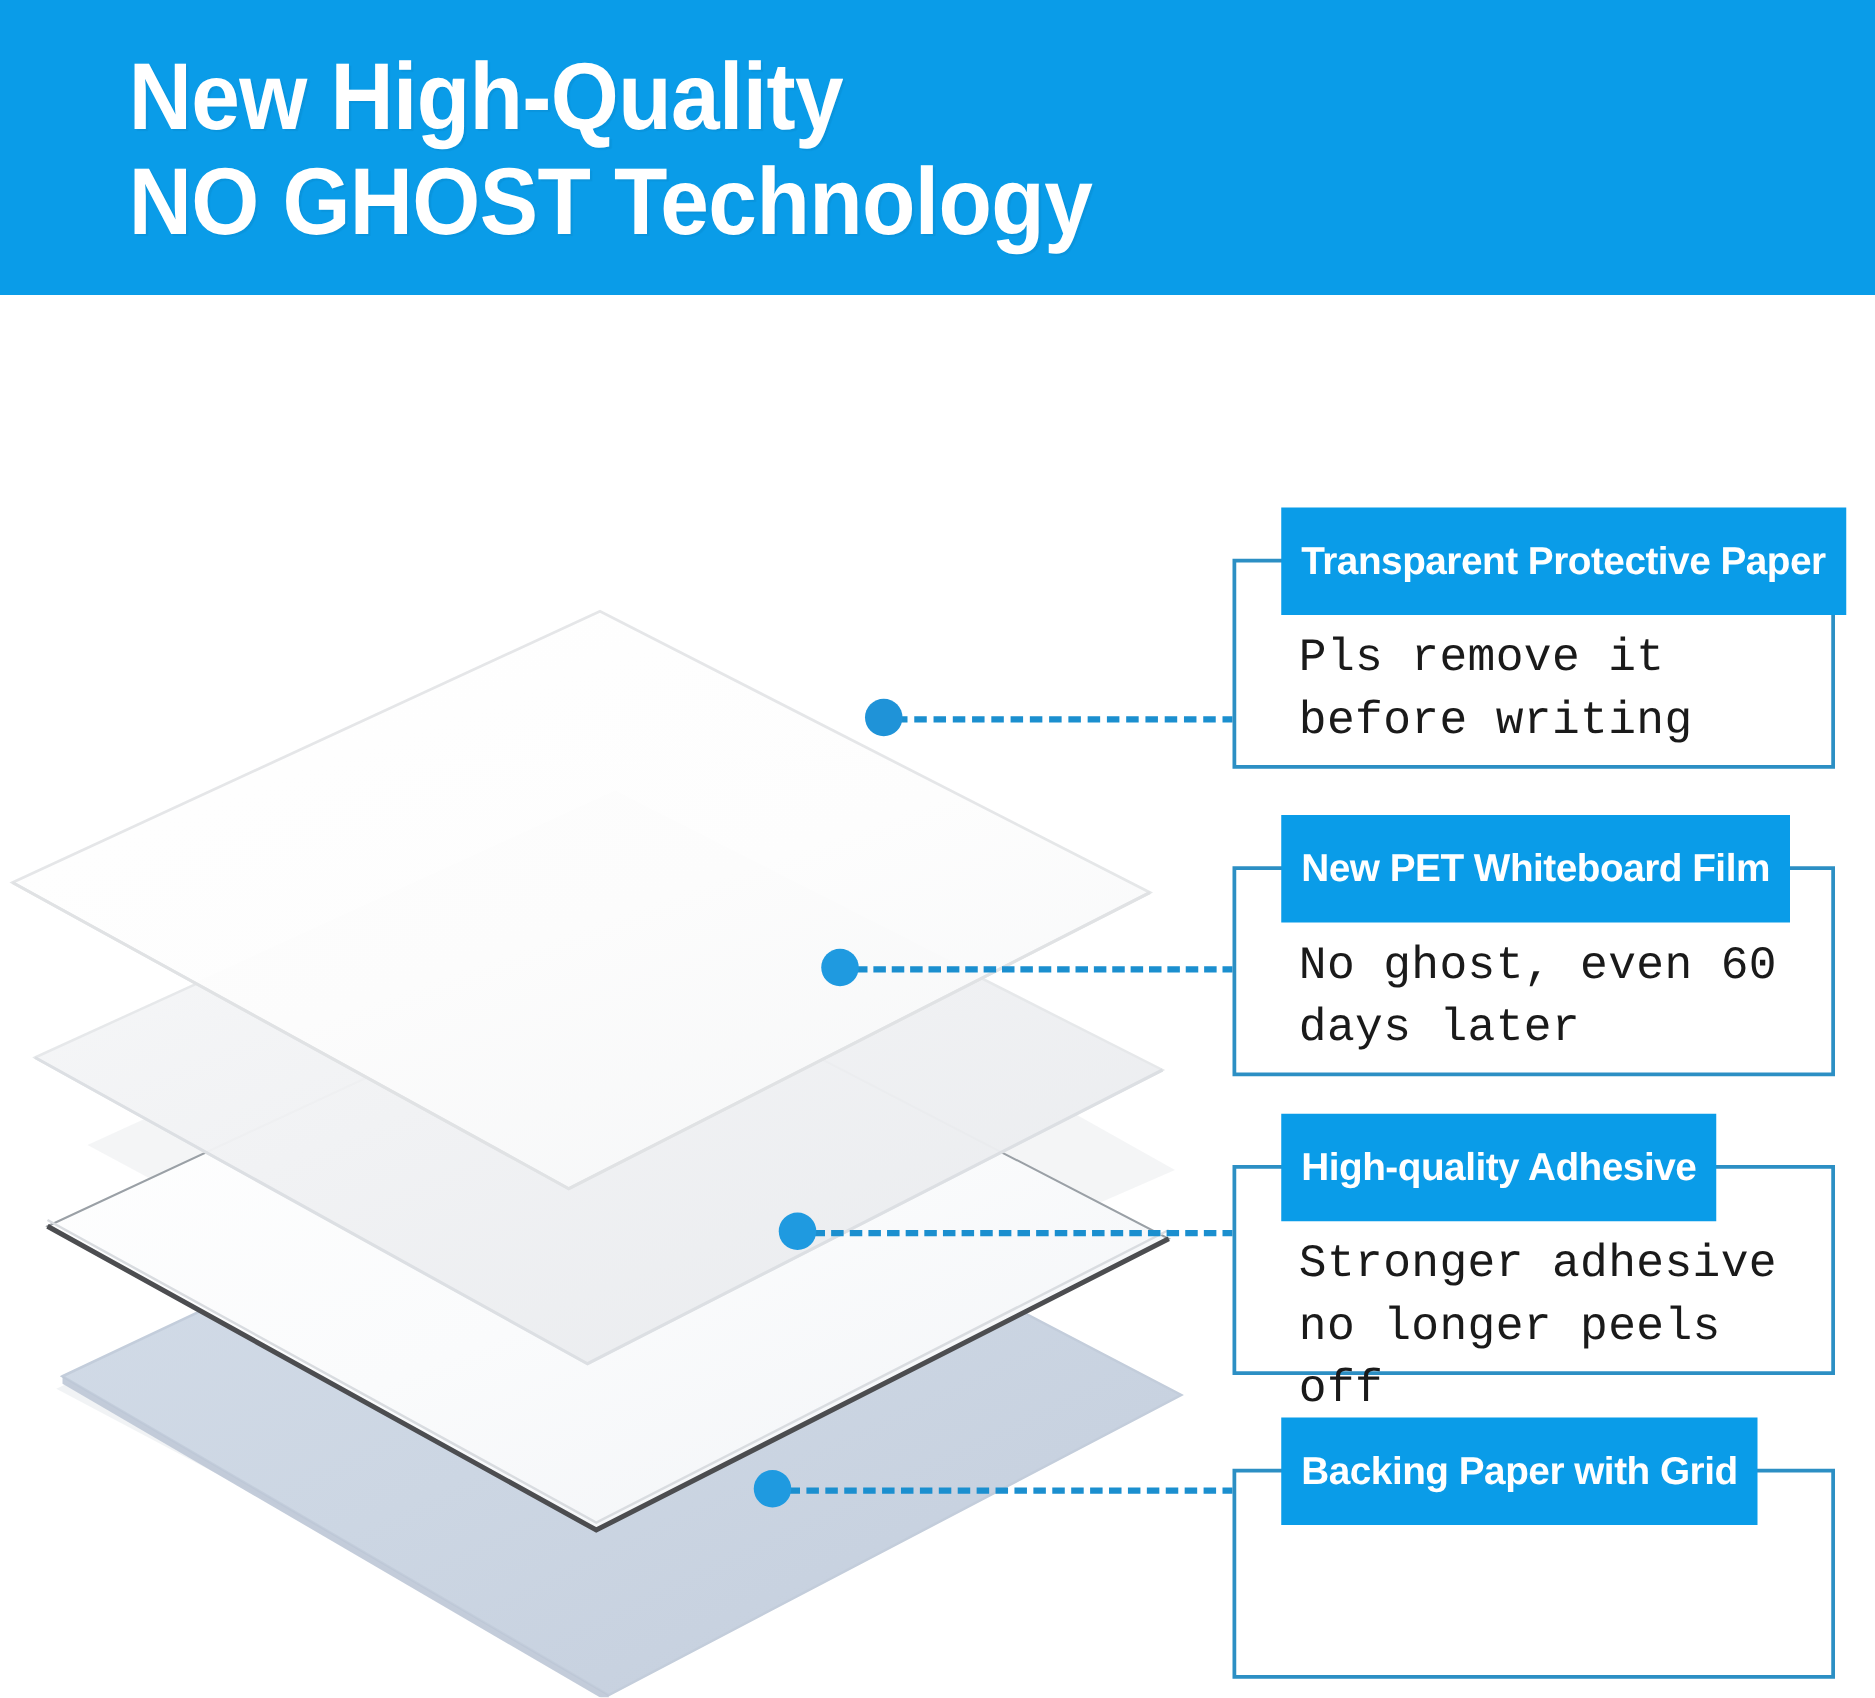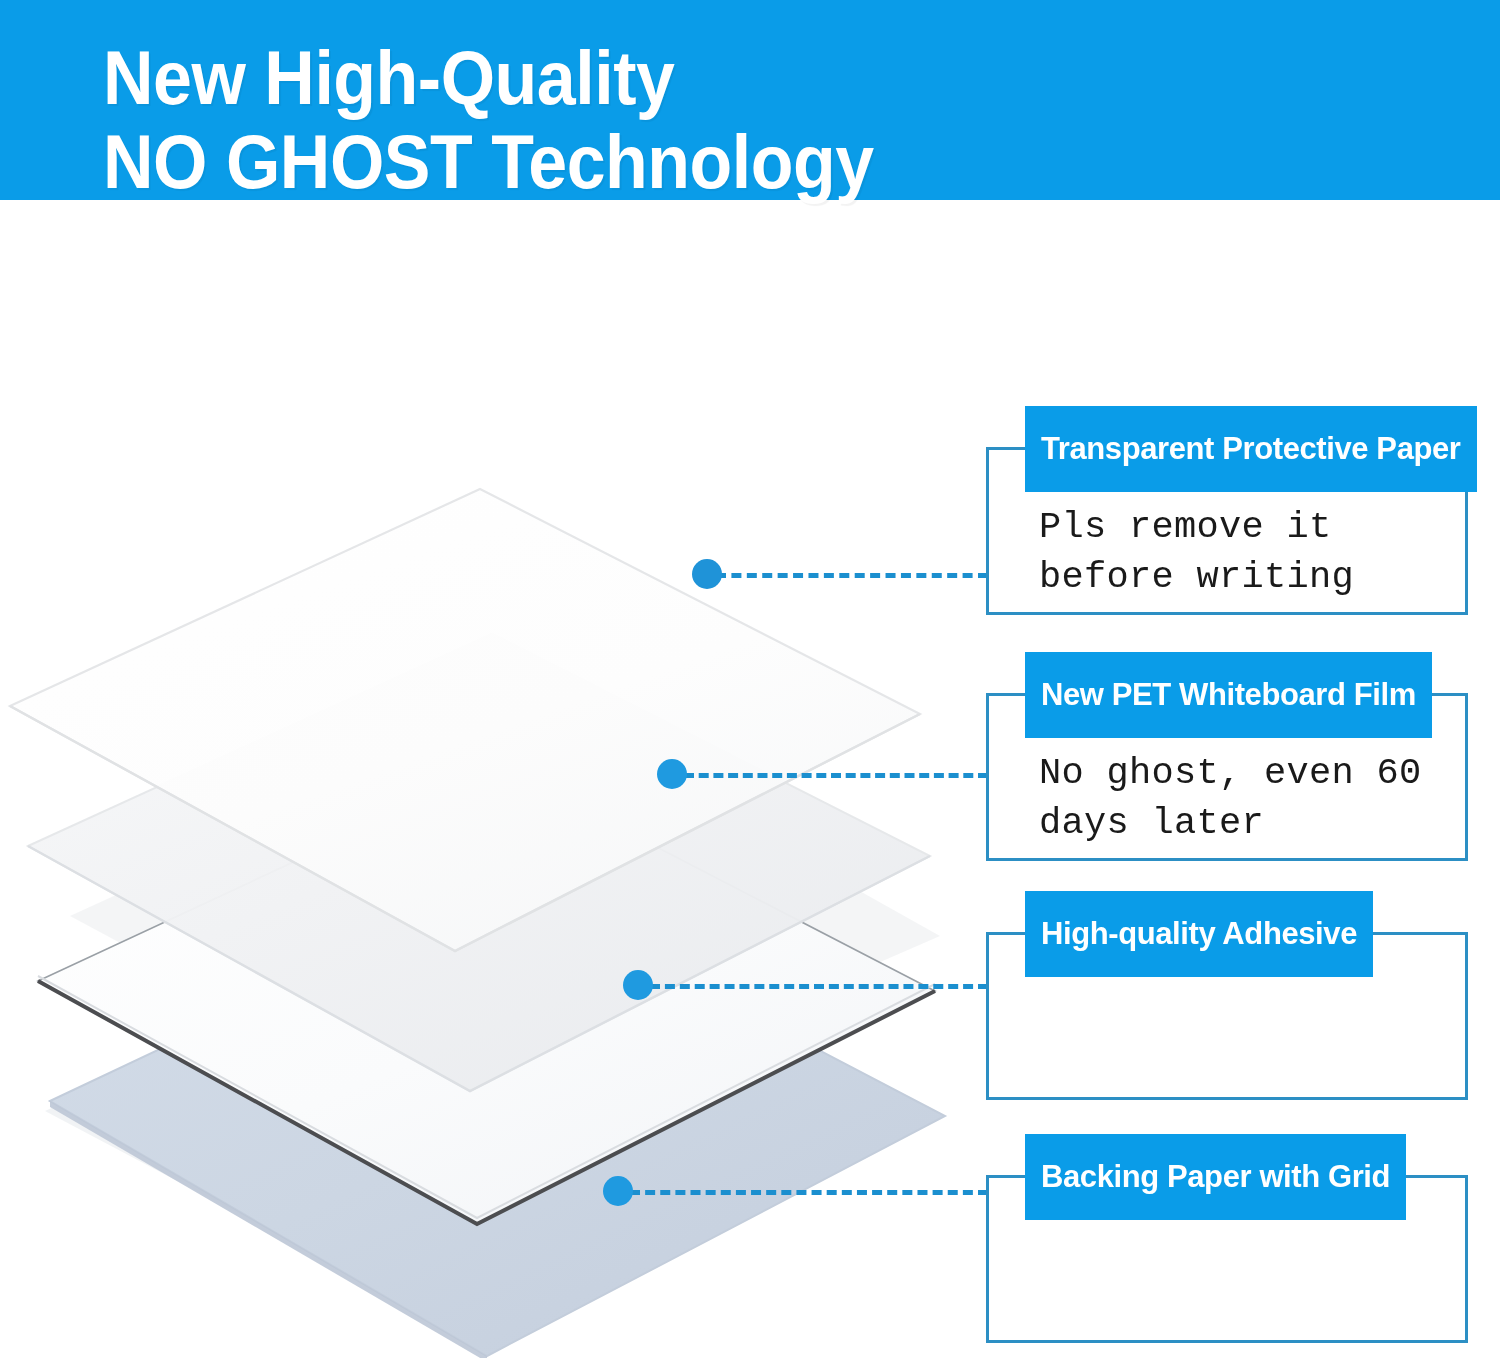--- a/index.html
+++ b/index.html
@@ -17,21 +17,21 @@
     width: 1500px;
     height: 1358px;
     background: #ffffff;
   }
 
   
   #banner {
     position: absolute;
     left: 0; top: 0;
     width: 1500px;
-    height: 200px;
+    height: 236px;
     background: #0a9ce8;
   }
   #banner-inner {
     position: absolute;
     left: 103px;
     top: 36px;
     width: 1250px;
   }
   .banner-line {
     font-family: "Liberation Sans Narrow", "Liberation Sans", sans-serif;
@@ -192,19 +192,20 @@
     <div class="callout-body">Pls remove it before writing</div>
   </div>
 
   <div class="callout" style="left:986px; top:693px;">
     <div class="callout-tag">New PET Whiteboard Film</div>
     <div class="callout-body">No ghost, even 60 days later</div>
   </div>
 
   <div class="callout" style="left:986px; top:932px;">
     <div class="callout-tag">High-quality Adhesive</div>
+    <div class="callout-body">Stronger adhesive no longer peels off</div>
   </div>
 
   <div class="callout" style="left:986px; top:1175px;padding-left:13px;">
     <div class="callout-tag">Backing Paper with Grid</div>
   </div>
 
 </div>
 
 </body></html>

